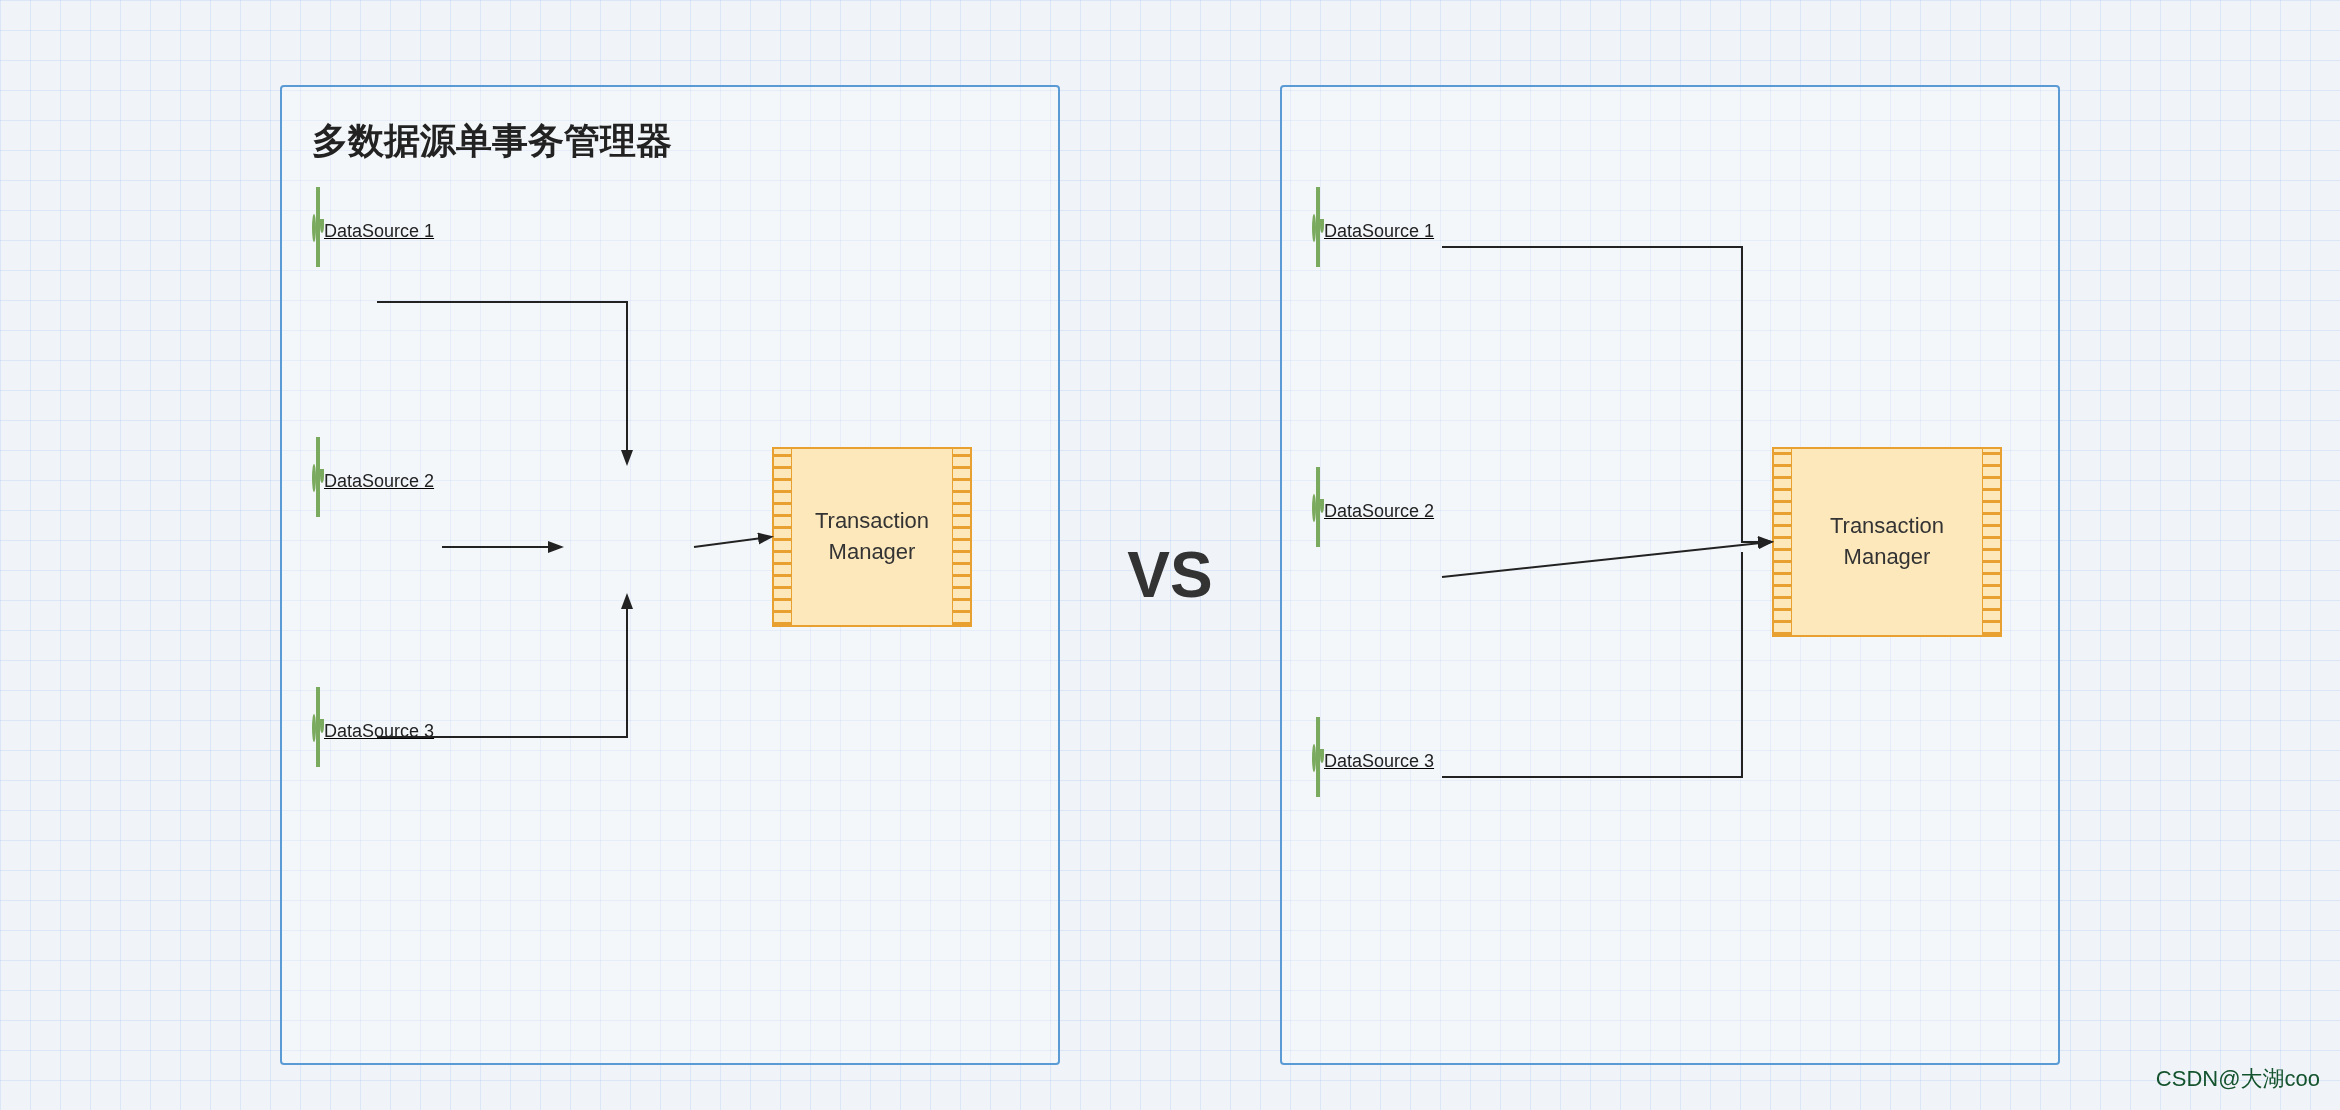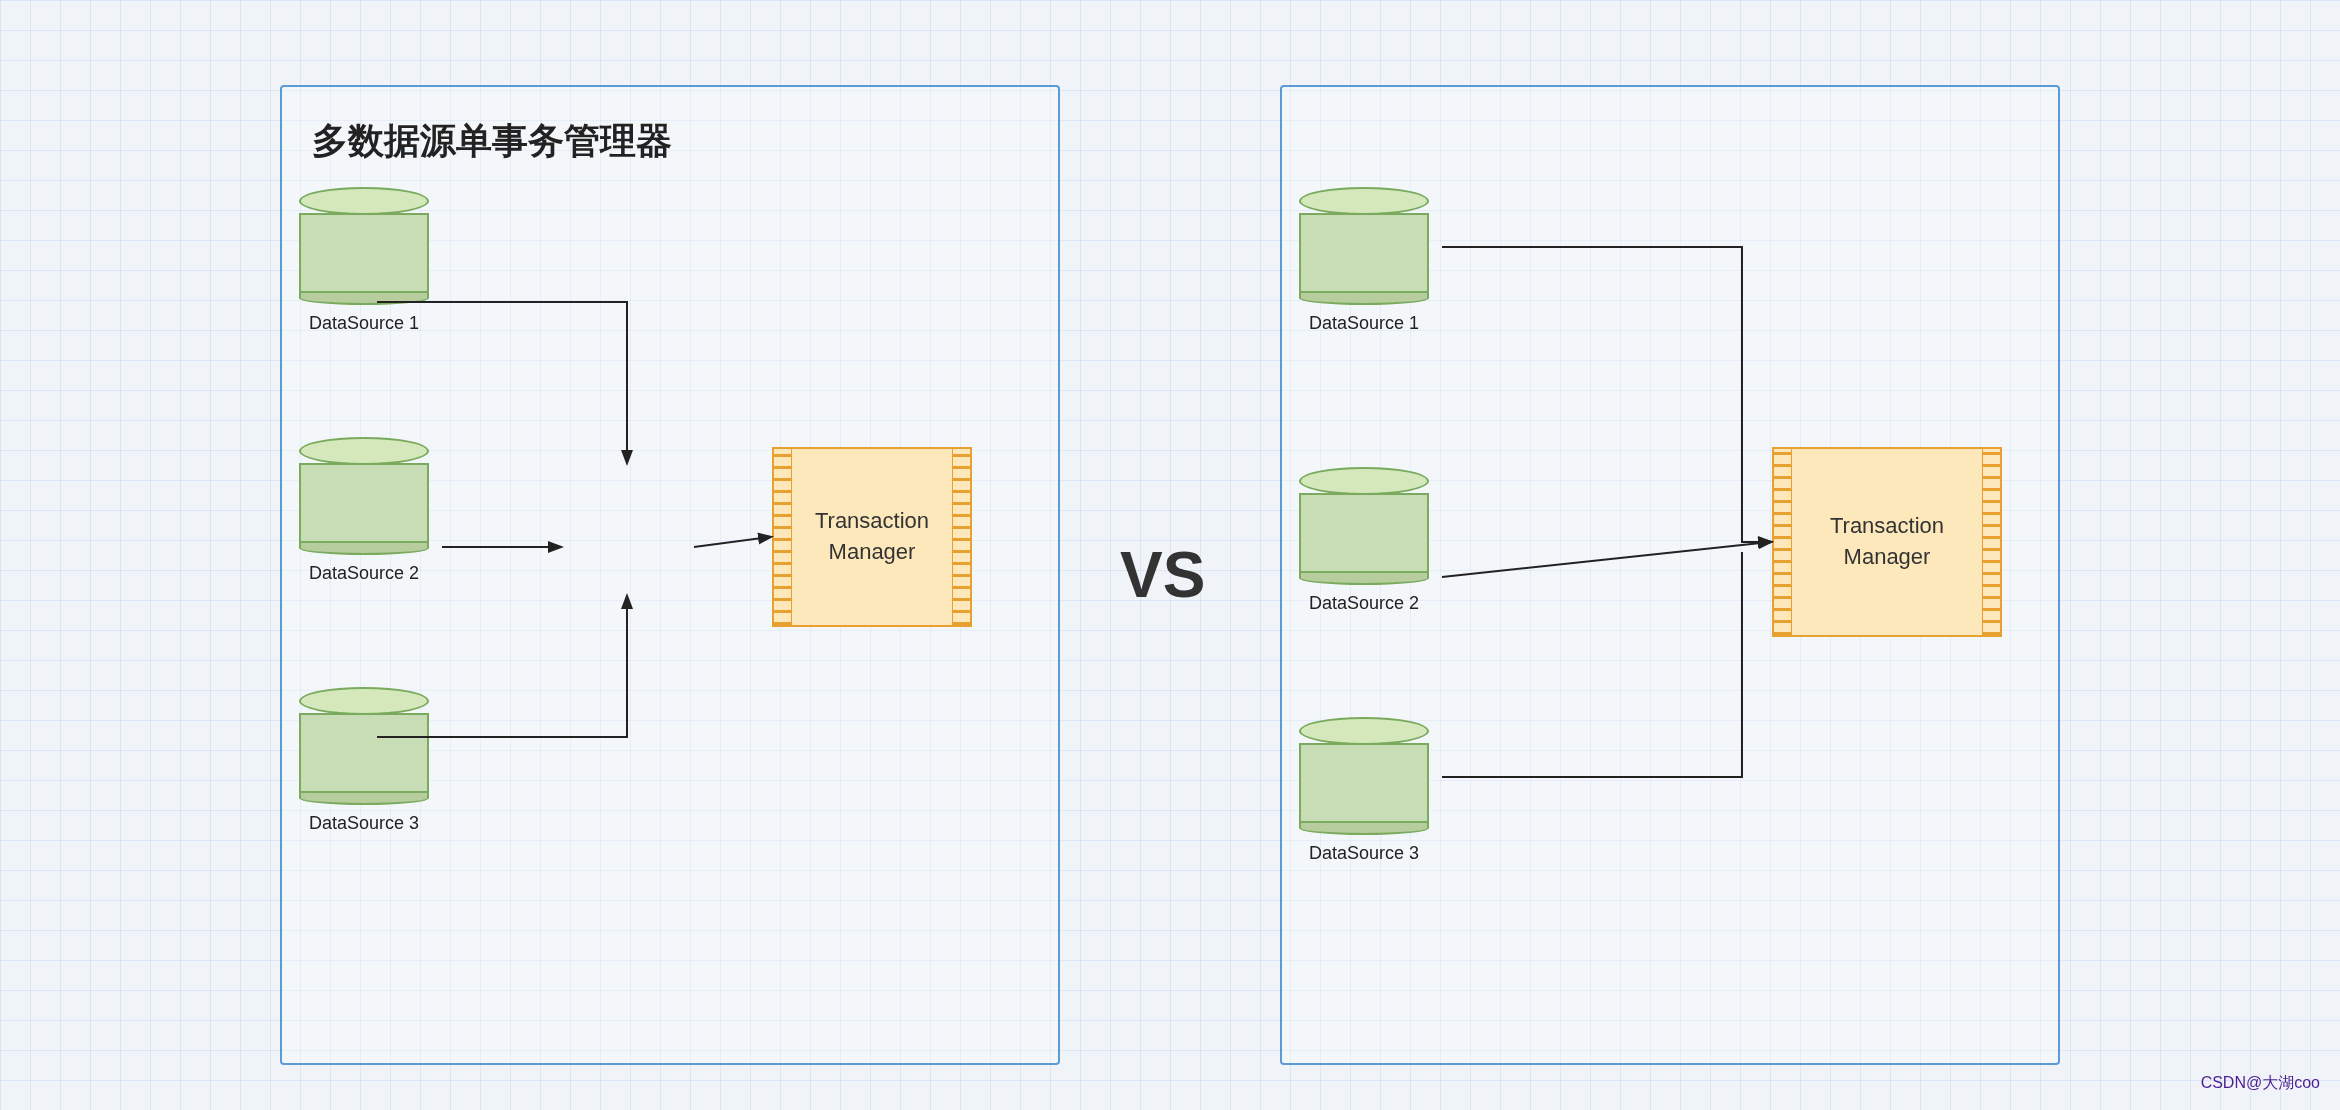--- a/index.html
+++ b/index.html
@@ -43,30 +43,31 @@
       color: #222;
       margin-bottom: 40px;
       font-family: "Microsoft YaHei", Arial, sans-serif;
     }
 
     .vs-label {
       font-size: 64px;
       font-weight: bold;
       color: #333;
       min-width: 100px;
-      text-align: left;
+      text-align: center;
     }
 
     
     .db-cylinder {
       position: absolute;
       width: 104px;
       display: flex;
-      flex-direction: column;
-      align-items: center;
+      flex-direction: row;
+      align-items: center;
+      text-decoration: underline;
     }
 
     .db-cylinder .cyl-body {
       width: 130px;
       height: 80px;
       background: #c8ddb5;
       border: 2px solid #7aaa5e;
       position: relative;
       display: flex;
       align-items: center;
@@ -160,22 +161,22 @@
       left: 0;
       width: 100%;
       height: 100%;
       pointer-events: none;
     }
 
     .watermark {
       position: absolute;
       bottom: 16px;
       right: 20px;
-      font-size: 16px;
-      color: #4c1d95;
+      font-size: 22px;
+      color: #14532d;
     }
   </style>
 </head>
 <body>
 
 <div class="main-container">
 
   <div class="diagram-box">
     <div class="diagram-title">多数据源单事务管理器</div>
 

